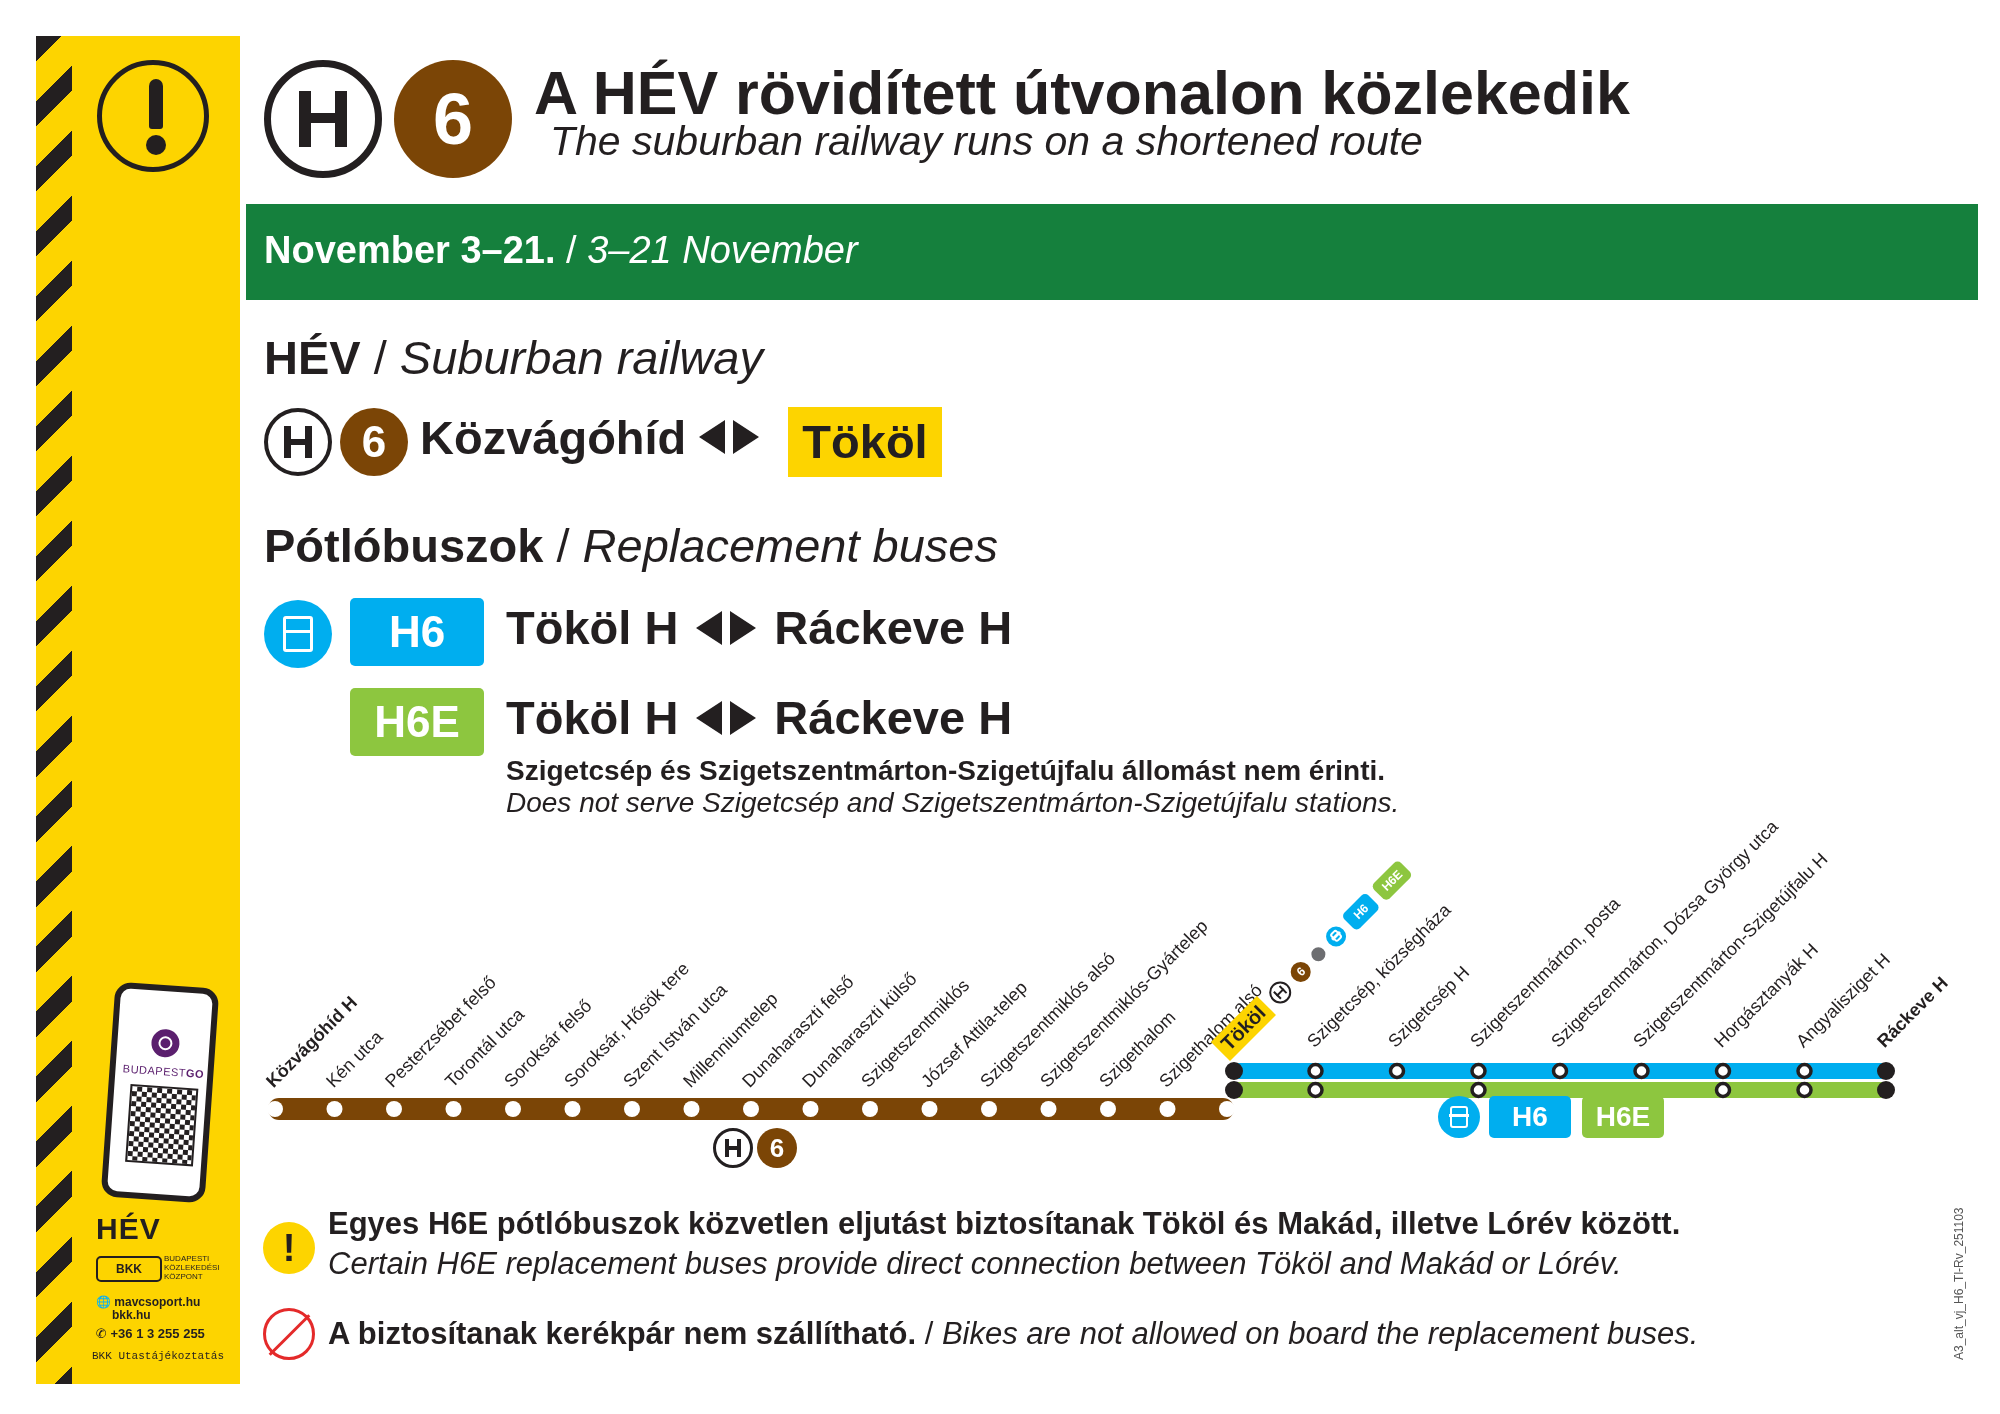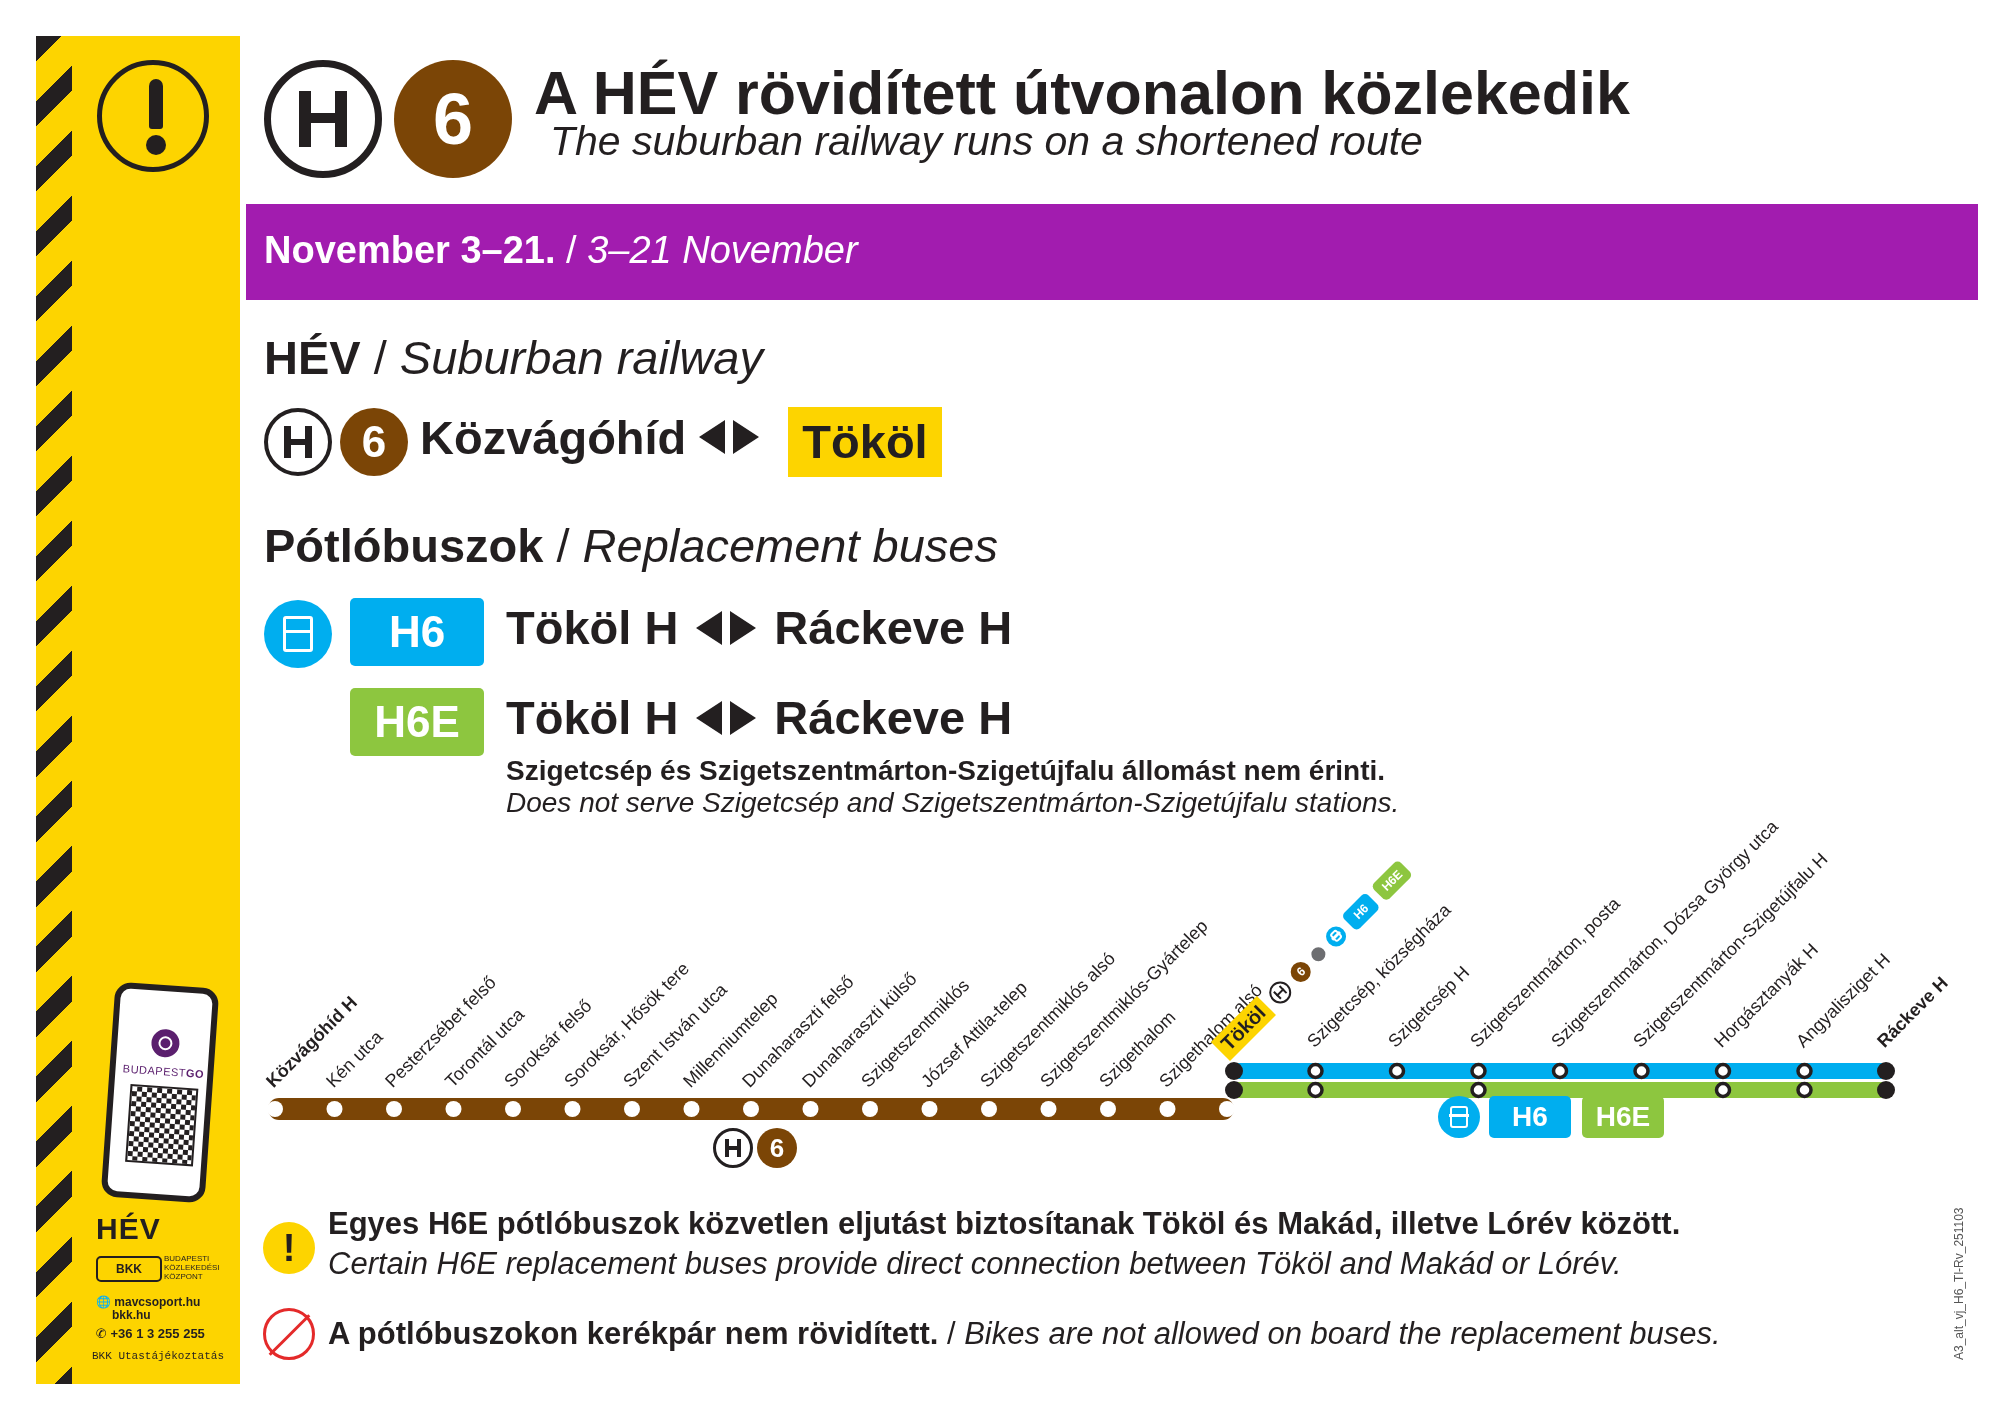--- a/index.html
+++ b/index.html
@@ -35,21 +35,21 @@
   .hev-circle { border:7px solid #231f20; border-radius:50%; box-sizing:border-box; background:#fff; display:flex; align-items:center; justify-content:center; }
   .hev-glyph { position:relative; }
   .hev-glyph .l { position:absolute; left:0; top:0; height:100%; background:#231f20; }
   .hev-glyph .r { position:absolute; right:0; top:0; height:100%; background:#231f20; }
   .hev-glyph .m { position:absolute; left:0; width:100%; background:#231f20; }
   .line6 { background:#7b4506; color:#fff; border-radius:50%; display:flex; align-items:center; justify-content:center; font-weight:bold; }
 
   #title-hu { left:534px; top:58px; font-size:61px; font-weight:bold; }
   #title-en { left:550px; top:118px; font-size:41px; font-style:italic; }
 
-  #date-bar { left:246px; top:204px; width:1732px; height:96px; background:#a21caf; color:#fff; }
+  #date-bar { left:246px; top:204px; width:1732px; height:96px; background:#15803d; color:#fff; }
   #date-bar span { position:absolute; left:18px; top:25px; font-size:38px; }
 
   #sec-hev { left:264px; top:330px; font-size:47px;text-align:center; }
   #route-text { left:420px; top:410px; font-size:47px; font-weight:bold; }
   .dbl-arrow { display:inline-block; position:relative; width:60px; height:34px; }
   .dbl-arrow::before { content:""; position:absolute; left:0; top:0; border-style:solid; border-width:17px 26px 17px 0; border-color:transparent #231f20 transparent transparent; }
   .dbl-arrow::after { content:""; position:absolute; right:0; top:0; border-style:solid; border-width:17px 0 17px 26px; border-color:transparent transparent transparent #231f20; }
   #tokol-tag { left:788px; top:407px; width:154px; height:70px; background:#fdd400; font-size:47px; font-weight:bold; text-align:center; line-height:70px; }
 
   #sec-bus { left:264px; top:518px; font-size:47px; }
@@ -264,15 +264,15 @@
     <span class="tag h6" style="width:34px;height:22px;font-size:12px;display:inline-flex;">H6</span>
     <span class="tag h6e" style="width:38px;height:22px;font-size:12px;display:inline-flex;">H6E</span>
   </div>
 </div>
 
 <div id="info1-icon" class="abs">!</div>
 <div id="info1-hu" class="abs">Egyes H6E pótlóbuszok közvetlen eljutást biztosítanak Tököl és Makád, illetve Lórév között.</div>
 <div id="info1-en" class="abs">Certain H6E replacement buses provide direct connection between Tököl and Makád or Lórév.</div>
 <div id="info2-icon" class="abs"></div>
 <div id="info2" class="abs">
-  <b>A pótlóbuszokon kerékpár nem rövidített.</b><span> / </span><i>Bikes are not allowed on board the replacement buses.</i>
+  <b>A biztosítanak kerékpár nem szállítható.</b><span> / </span><i>Bikes are not allowed on board the replacement buses.</i>
 </div>
 <div id="docid" class="abs">A3_alt_vj_H6_Tl-Rv_251103</div>
 
 </body></html>

